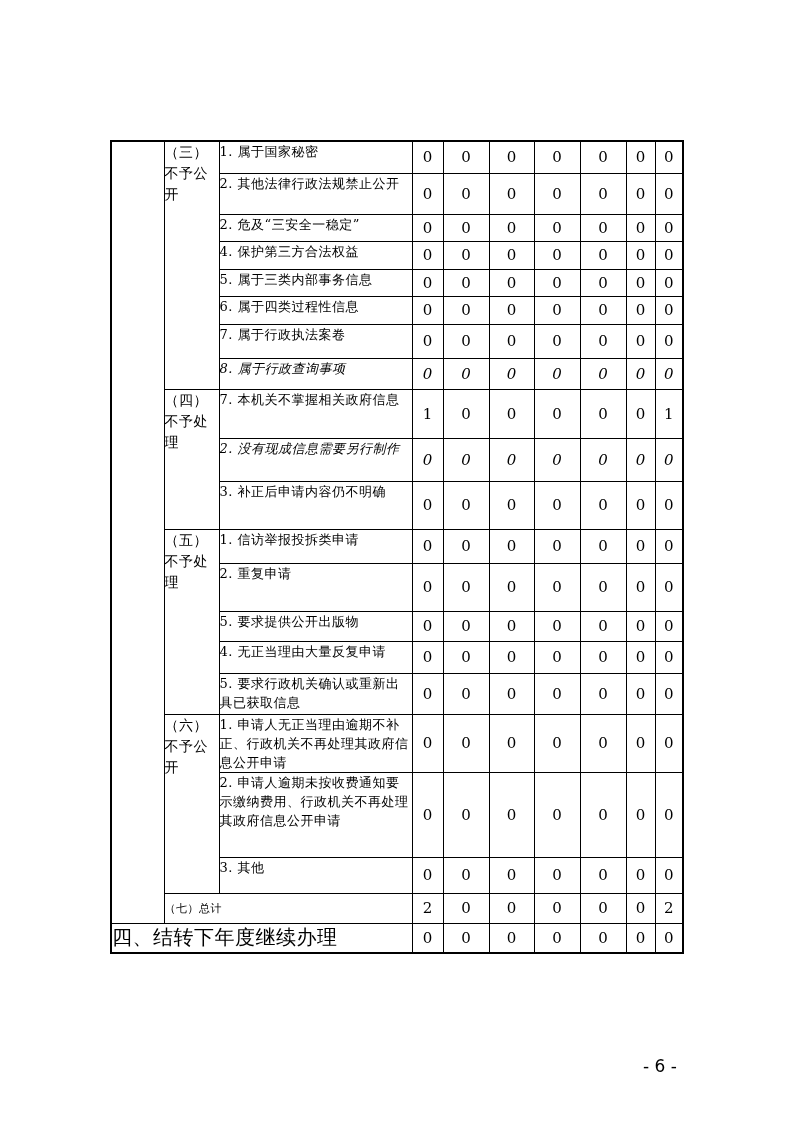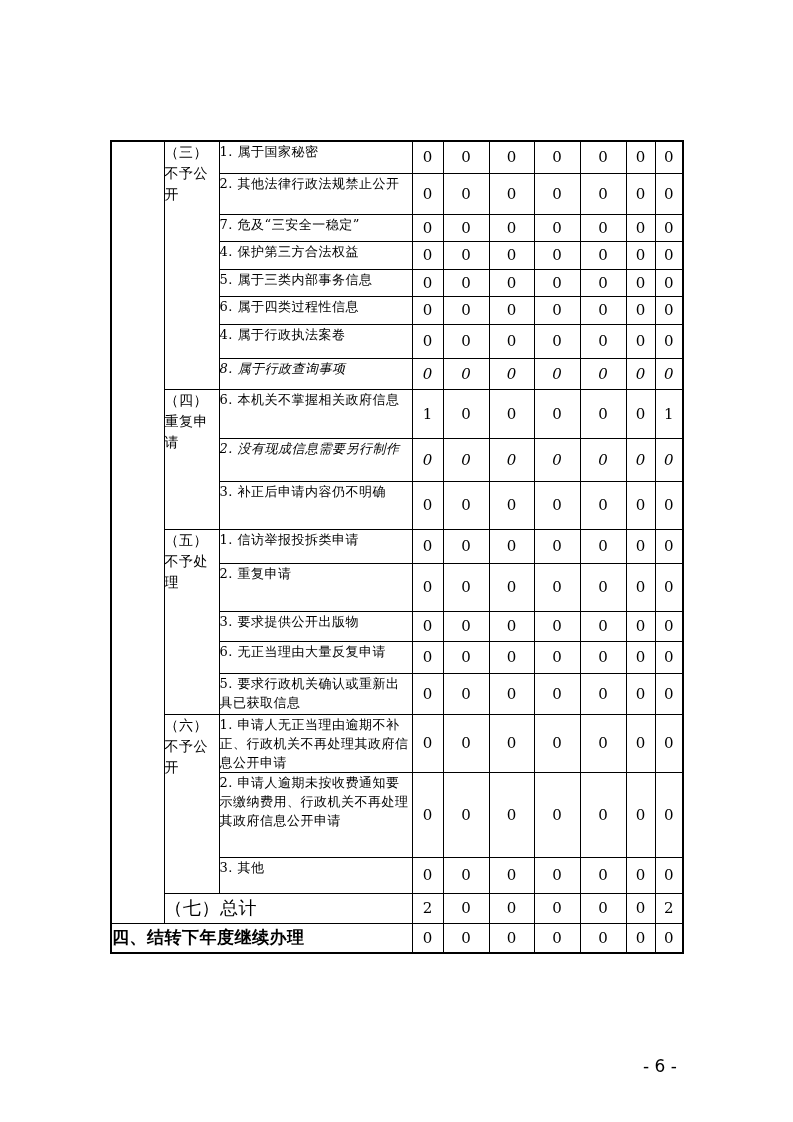--- a/index.html
+++ b/index.html
@@ -34,26 +34,26 @@
     padding:4px 6px 0 6px;
     font-size:13px; letter-spacing:0.5px; line-height:19px;
   }
   td.num-cell {
     text-align:center; vertical-align:middle;
     font-size:15px;
   }
   td.total-label-cell {
     vertical-align:middle;
     padding-left:12px;
-    font-size:18px; letter-spacing:0.5px;
+    font-size:11px; letter-spacing:0.5px;
   }
   td.carryover-label-cell {
     vertical-align:middle;
     padding-left:8px;
-    font-size:17px; letter-spacing:0.5px;font-weight:bold;
+    font-size:20px; letter-spacing:0.5px;
   }
   .page-number {
     position:absolute; left:618px; top:1056px; width:84px;
     text-align:center;
     font-size:17px;
     font-family:"DejaVu Sans","Liberation Sans",sans-serif;
     color:#000;
   }
 </style>
 </head>
@@ -91,21 +91,21 @@
             <td class="item-cell">2. 其他法律行政法规禁止公开</td>
             <td class="num-cell">0</td>
             <td class="num-cell">0</td>
             <td class="num-cell">0</td>
             <td class="num-cell">0</td>
             <td class="num-cell">0</td>
             <td class="num-cell">0</td>
             <td class="num-cell">0</td>
           </tr>
           <tr style="height: 27px;">
-            <td class="item-cell">7. 危及“三安全一稳定”</td>
+            <td class="item-cell">2. 危及“三安全一稳定”</td>
             <td class="num-cell">0</td>
             <td class="num-cell">0</td>
             <td class="num-cell">0</td>
             <td class="num-cell">0</td>
             <td class="num-cell">0</td>
             <td class="num-cell">0</td>
             <td class="num-cell">0</td>
           </tr>
           <tr style="height: 28px;">
             <td class="item-cell">4. 保护第三方合法权益</td>
@@ -131,42 +131,42 @@
             <td class="item-cell">6. 属于四类过程性信息</td>
             <td class="num-cell">0</td>
             <td class="num-cell">0</td>
             <td class="num-cell">0</td>
             <td class="num-cell">0</td>
             <td class="num-cell">0</td>
             <td class="num-cell">0</td>
             <td class="num-cell">0</td>
           </tr>
           <tr style="height: 34px;">
-            <td class="item-cell">4. 属于行政执法案卷</td>
+            <td class="item-cell">7. 属于行政执法案卷</td>
             <td class="num-cell">0</td>
             <td class="num-cell">0</td>
             <td class="num-cell">0</td>
             <td class="num-cell">0</td>
             <td class="num-cell">0</td>
             <td class="num-cell">0</td>
             <td class="num-cell">0</td>
           </tr>
           <tr style="height: 31px; font-style: italic;">
             <td class="item-cell">8. 属于行政查询事项</td>
             <td class="num-cell">0</td>
             <td class="num-cell">0</td>
             <td class="num-cell">0</td>
             <td class="num-cell">0</td>
             <td class="num-cell">0</td>
             <td class="num-cell">0</td>
             <td class="num-cell">0</td>
           </tr>
           <tr style="height: 49px;">
-            <td class="cat-cell" rowspan="3">（四）重复申请</td>
-            <td class="item-cell">6. 本机关不掌握相关政府信息</td>
+            <td class="cat-cell" rowspan="3">（四）不予处理</td>
+            <td class="item-cell">7. 本机关不掌握相关政府信息</td>
             <td class="num-cell">1</td>
             <td class="num-cell">0</td>
             <td class="num-cell">0</td>
             <td class="num-cell">0</td>
             <td class="num-cell">0</td>
             <td class="num-cell">0</td>
             <td class="num-cell">1</td>
           </tr>
           <tr style="height: 43px; font-style: italic;">
             <td class="item-cell">2. 没有现成信息需要另行制作</td>
@@ -203,31 +203,31 @@
             <td class="item-cell">2. 重复申请</td>
             <td class="num-cell">0</td>
             <td class="num-cell">0</td>
             <td class="num-cell">0</td>
             <td class="num-cell">0</td>
             <td class="num-cell">0</td>
             <td class="num-cell">0</td>
             <td class="num-cell">0</td>
           </tr>
           <tr style="height: 30px;">
-            <td class="item-cell">3. 要求提供公开出版物</td>
+            <td class="item-cell">5. 要求提供公开出版物</td>
             <td class="num-cell">0</td>
             <td class="num-cell">0</td>
             <td class="num-cell">0</td>
             <td class="num-cell">0</td>
             <td class="num-cell">0</td>
             <td class="num-cell">0</td>
             <td class="num-cell">0</td>
           </tr>
           <tr style="height: 32px;">
-            <td class="item-cell">6. 无正当理由大量反复申请</td>
+            <td class="item-cell">4. 无正当理由大量反复申请</td>
             <td class="num-cell">0</td>
             <td class="num-cell">0</td>
             <td class="num-cell">0</td>
             <td class="num-cell">0</td>
             <td class="num-cell">0</td>
             <td class="num-cell">0</td>
             <td class="num-cell">0</td>
           </tr>
           <tr style="height: 41px;">
             <td class="item-cell">5. 要求行政机关确认或重新出具已获取信息</td>

